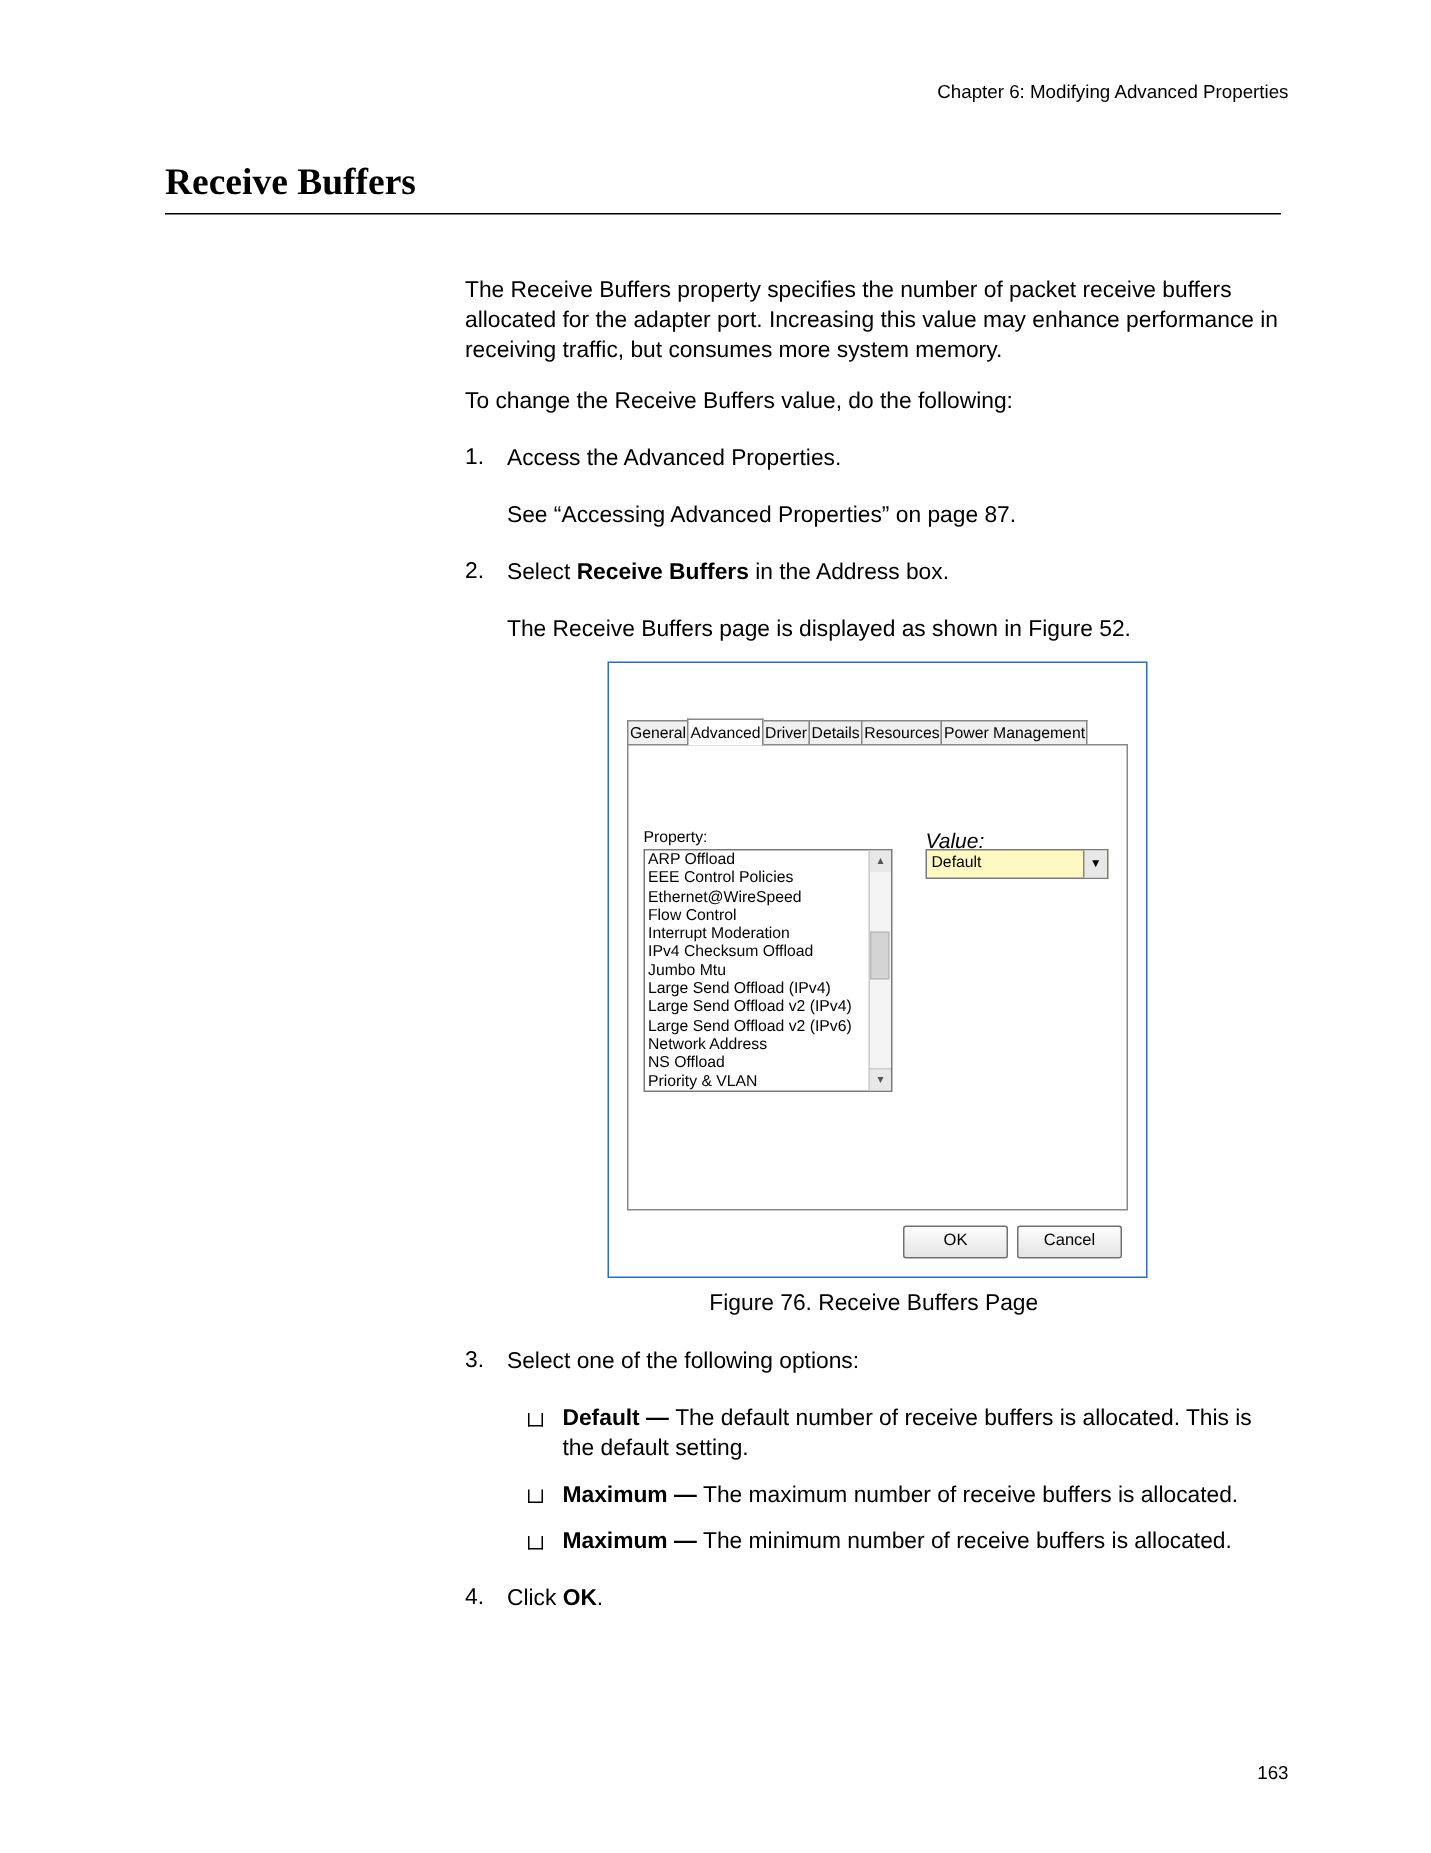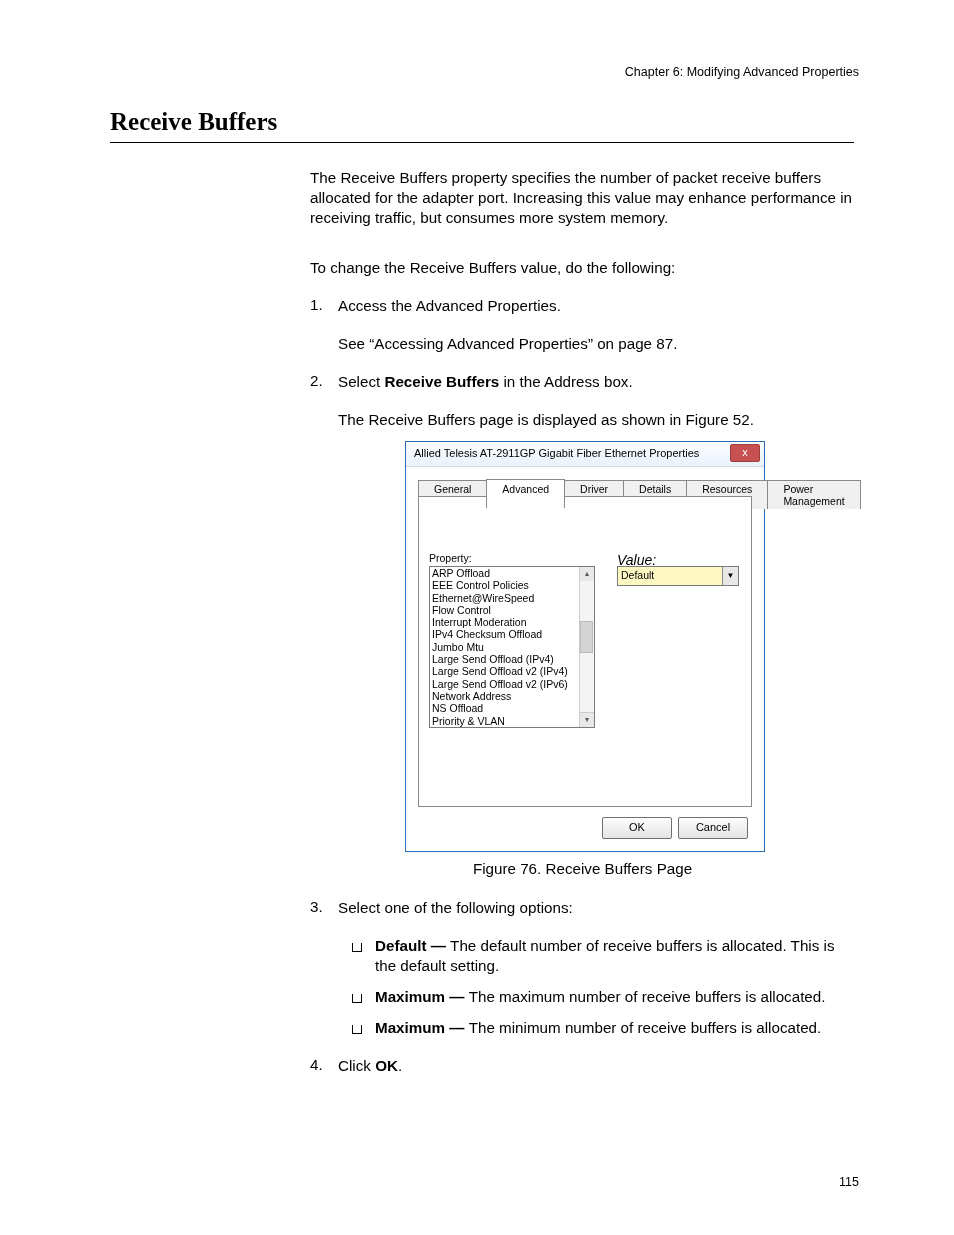--- a/index.html
+++ b/index.html
@@ -10,21 +10,20 @@
     width: 954px;
     height: 1235px;
     position: relative;
     color: #000;
   }
   .page-header {
     position: absolute;
     top: 54px;
     right: 95px;
     font-size: 12.5px;
-    margin-top: 11px;
   }
   .section-title {
     position: absolute;
     top: 108px;
     left: 110px;
     font-family: "Times New Roman", serif;
     font-weight: bold;
     font-size: 25px;
   }
   .hr {
@@ -118,21 +117,21 @@
     border: 1px solid #a03e3e;
   }
   .dialog-tabs {
     position: absolute;
     top: 37px;
     left: 12px;
     display: flex;
     font-size: 10.5px;
   }
   .dtab {
-    padding: 2px 15px;
+    padding: 2px 1px;
     border: 1px solid #888;
     border-bottom: none;
     background: #f0f0f0;
     margin-right: -1px;
     position: relative;
     top: 1px;
   }
   .dtab.active {
     background: #fff;
     top: 0;
@@ -271,39 +270,35 @@
   }
 </style>
 </head>
 <body>
 
 <div class="page-header">Chapter 6: Modifying Advanced Properties</div>
 
 <div class="section-title">Receive Buffers</div>
 <div class="hr"></div>
 
-<div class="body-text" style="top:168px">The Receive Buffers property specifies the number of packet receive buffers allocated for the adapter port. Increasing this value may enhance performance in receiving traffic, but consumes more system memory.</div>
+<div class="body-text" style="top:184px">The Receive Buffers property specifies the number of packet receive buffers allocated for the adapter port. Increasing this value may enhance performance in receiving traffic, but consumes more system memory.</div>
 
 <div class="body-text" style="top:258px">To change the Receive Buffers value, do the following:</div>
 
 <div class="list-num" style="top:296px">1.</div>
 <div class="list-text" style="top:296px">Access the Advanced Properties.</div>
 <div class="list-text" style="top:334px">See “Accessing Advanced Properties” on page 87.</div>
 
 <div class="list-num" style="top:372px">2.</div>
 <div class="list-text" style="top:372px">
   <span>Select </span><b>Receive Buffers</b><span> in the Address box.</span>
 </div>
 <div class="list-text" style="top:410px">The Receive Buffers page is displayed as shown in Figure 52.</div>
 
 <div class="dialog">
-  <div class="dialog-titlebar">
-    <div class="dialog-title">Allied Telesis AT-2911GP Gigabit Fiber Ethernet Properties</div>
-    <div class="dialog-close">x</div>
-  </div>
   <div class="dialog-tabs">
     <div class="dtab">General</div>
     <div class="dtab active">Advanced</div>
     <div class="dtab">Driver</div>
     <div class="dtab">Details</div>
     <div class="dtab">Resources</div>
     <div class="dtab">Power Management</div>
   </div>
   <div class="dialog-panel">
     <div class="lbl-property">Property:</div>
@@ -358,13 +353,13 @@
 <div class="sub-bullet" style="top:1020px"><span class="bullet-square"></span></div>
 <div class="sub-text" style="top:1018px">
   <b>Maximum — </b><span>The minimum number of receive buffers is allocated.</span>
 </div>
 
 <div class="list-num" style="top:1056px">4.</div>
 <div class="list-text" style="top:1056px">
   <span>Click </span><b>OK</b><span>.</span>
 </div>
 
-<div class="page-num">115</div>
+<div class="page-num">163</div>
 
 </body></html>

